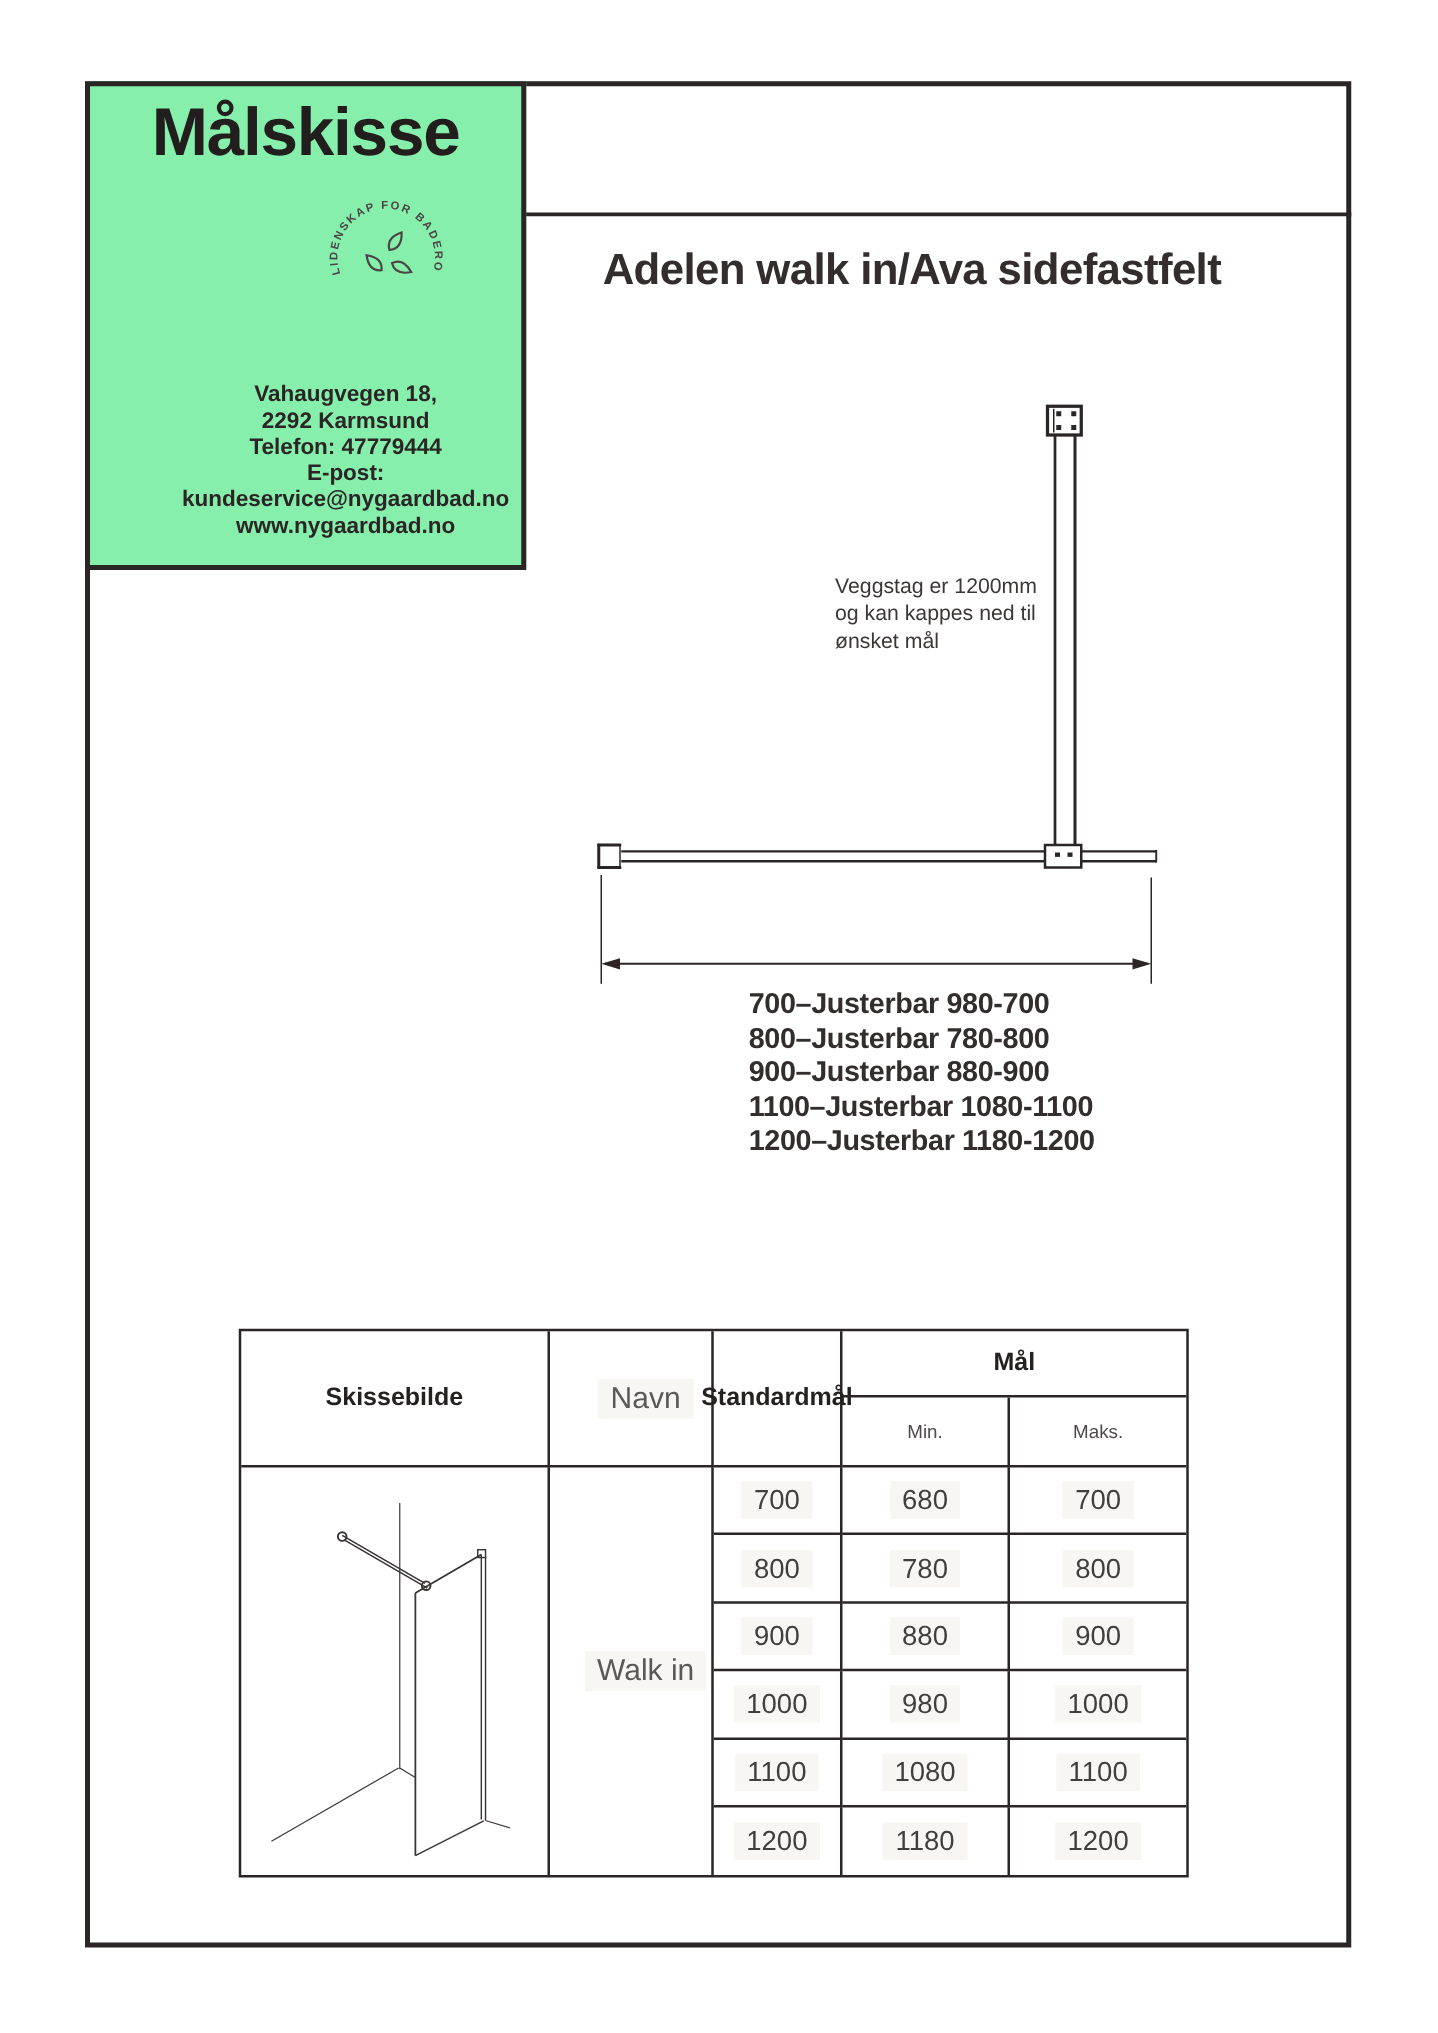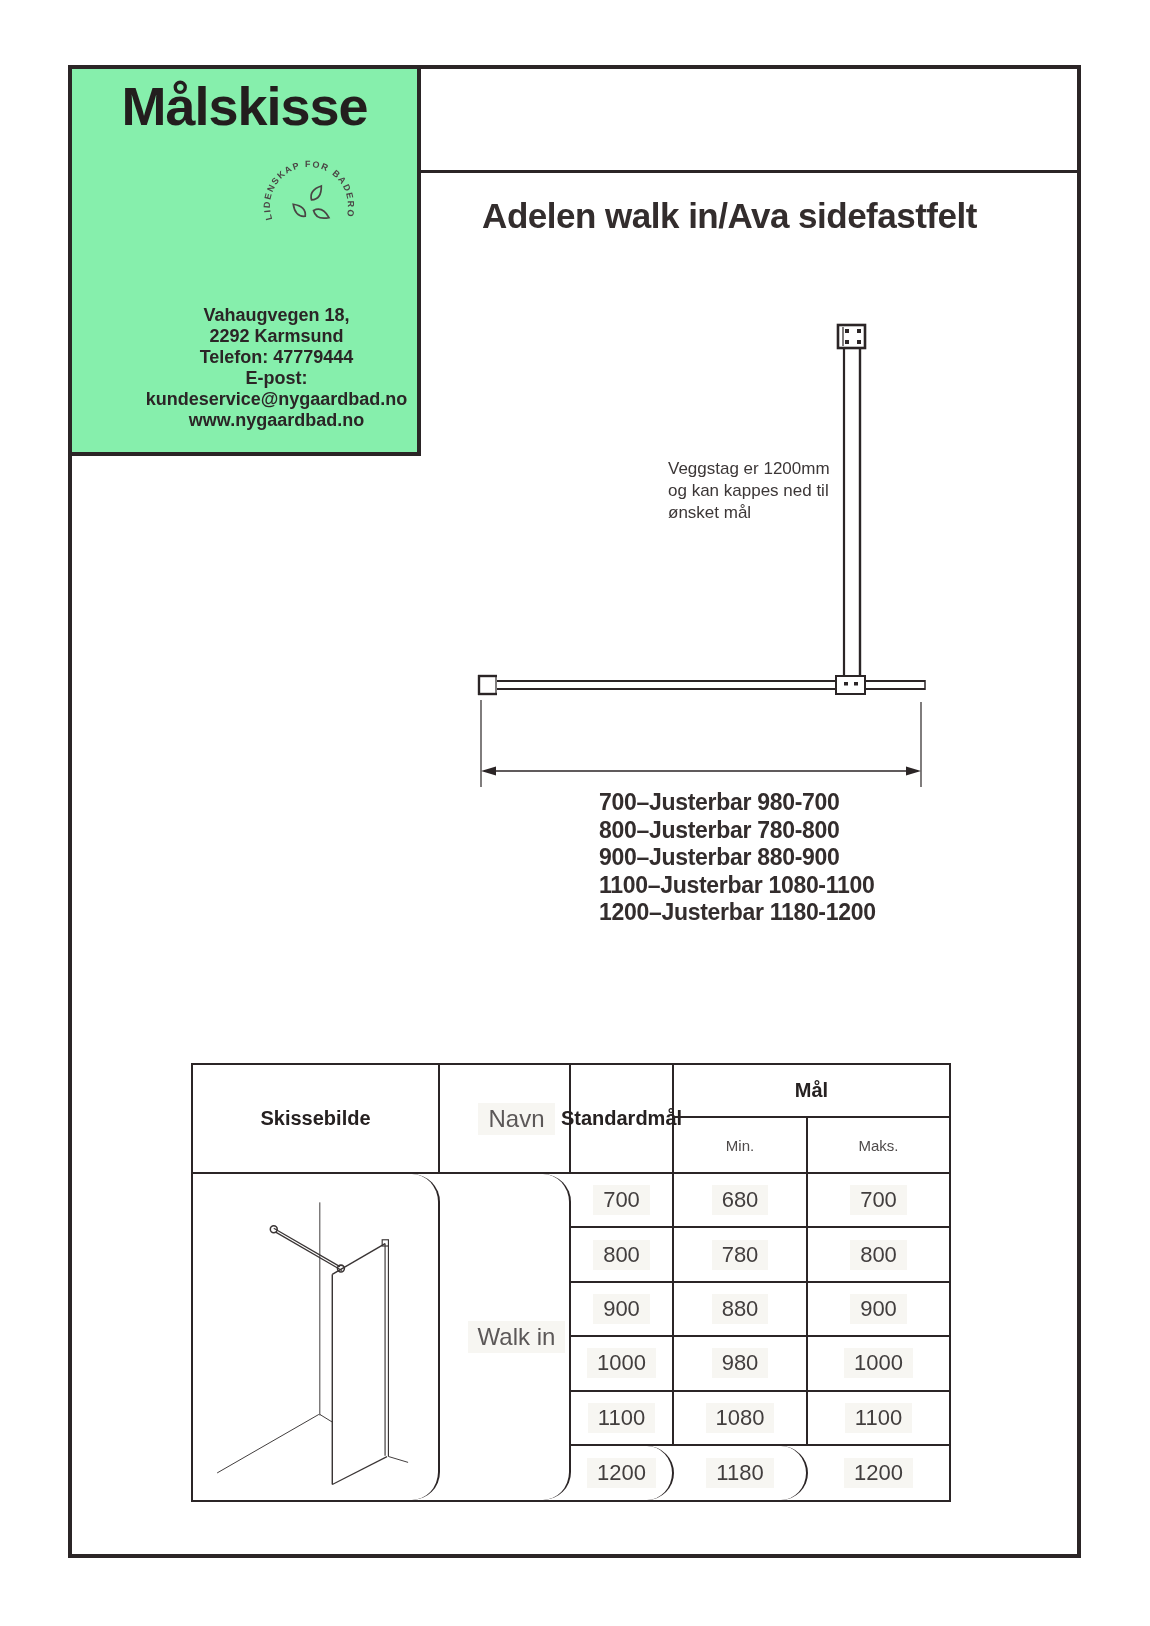--- a/index.html
+++ b/index.html
@@ -33,21 +33,21 @@
   .adjust-list{left:575px;top:789px;font-size:23px;font-weight:bold;line-height:27.6px;
                color:#332d2d;letter-spacing:-0.3px;margin-left:24px;}
 
   
   .size-table{left:191px;top:1063px;width:760px;height:439px;border:2px solid #2b2526;box-sizing:border-box;
               display:grid;grid-template-columns:247px 131px 103px 134px 1fr;
               grid-template-rows:53px 56px repeat(6,54.4px);background:#fff;}
   .cell{border-right:2px solid #2b2526;border-bottom:2px solid #2b2526;box-sizing:border-box;
         display:flex;align-items:center;justify-content:center;}
   .cell.no-r{border-right:none;}
-  .cell.no-b{border-bottom:none;border-radius:28px;}
+  .cell.no-b{border-bottom:none;}
   .th-dark{font-size:20px;font-weight:bold;color:#262121;}
   .th-gray{font-size:24px;color:#5c5858;padding-left:24px;}
   .minmax{font-size:15px;color:#4e4a4a;}
   .num{font-size:22px;color:#423e3e;justify-content:center;}
   .scanpatch{background:#f7f6f2;padding:2px 10px;}
   .sketch-cell{padding:4px;}
   .span2r{grid-row:span 2;}
   .span6r{grid-row:span 6;}
   .span2c{grid-column:span 2;}
 </style>

